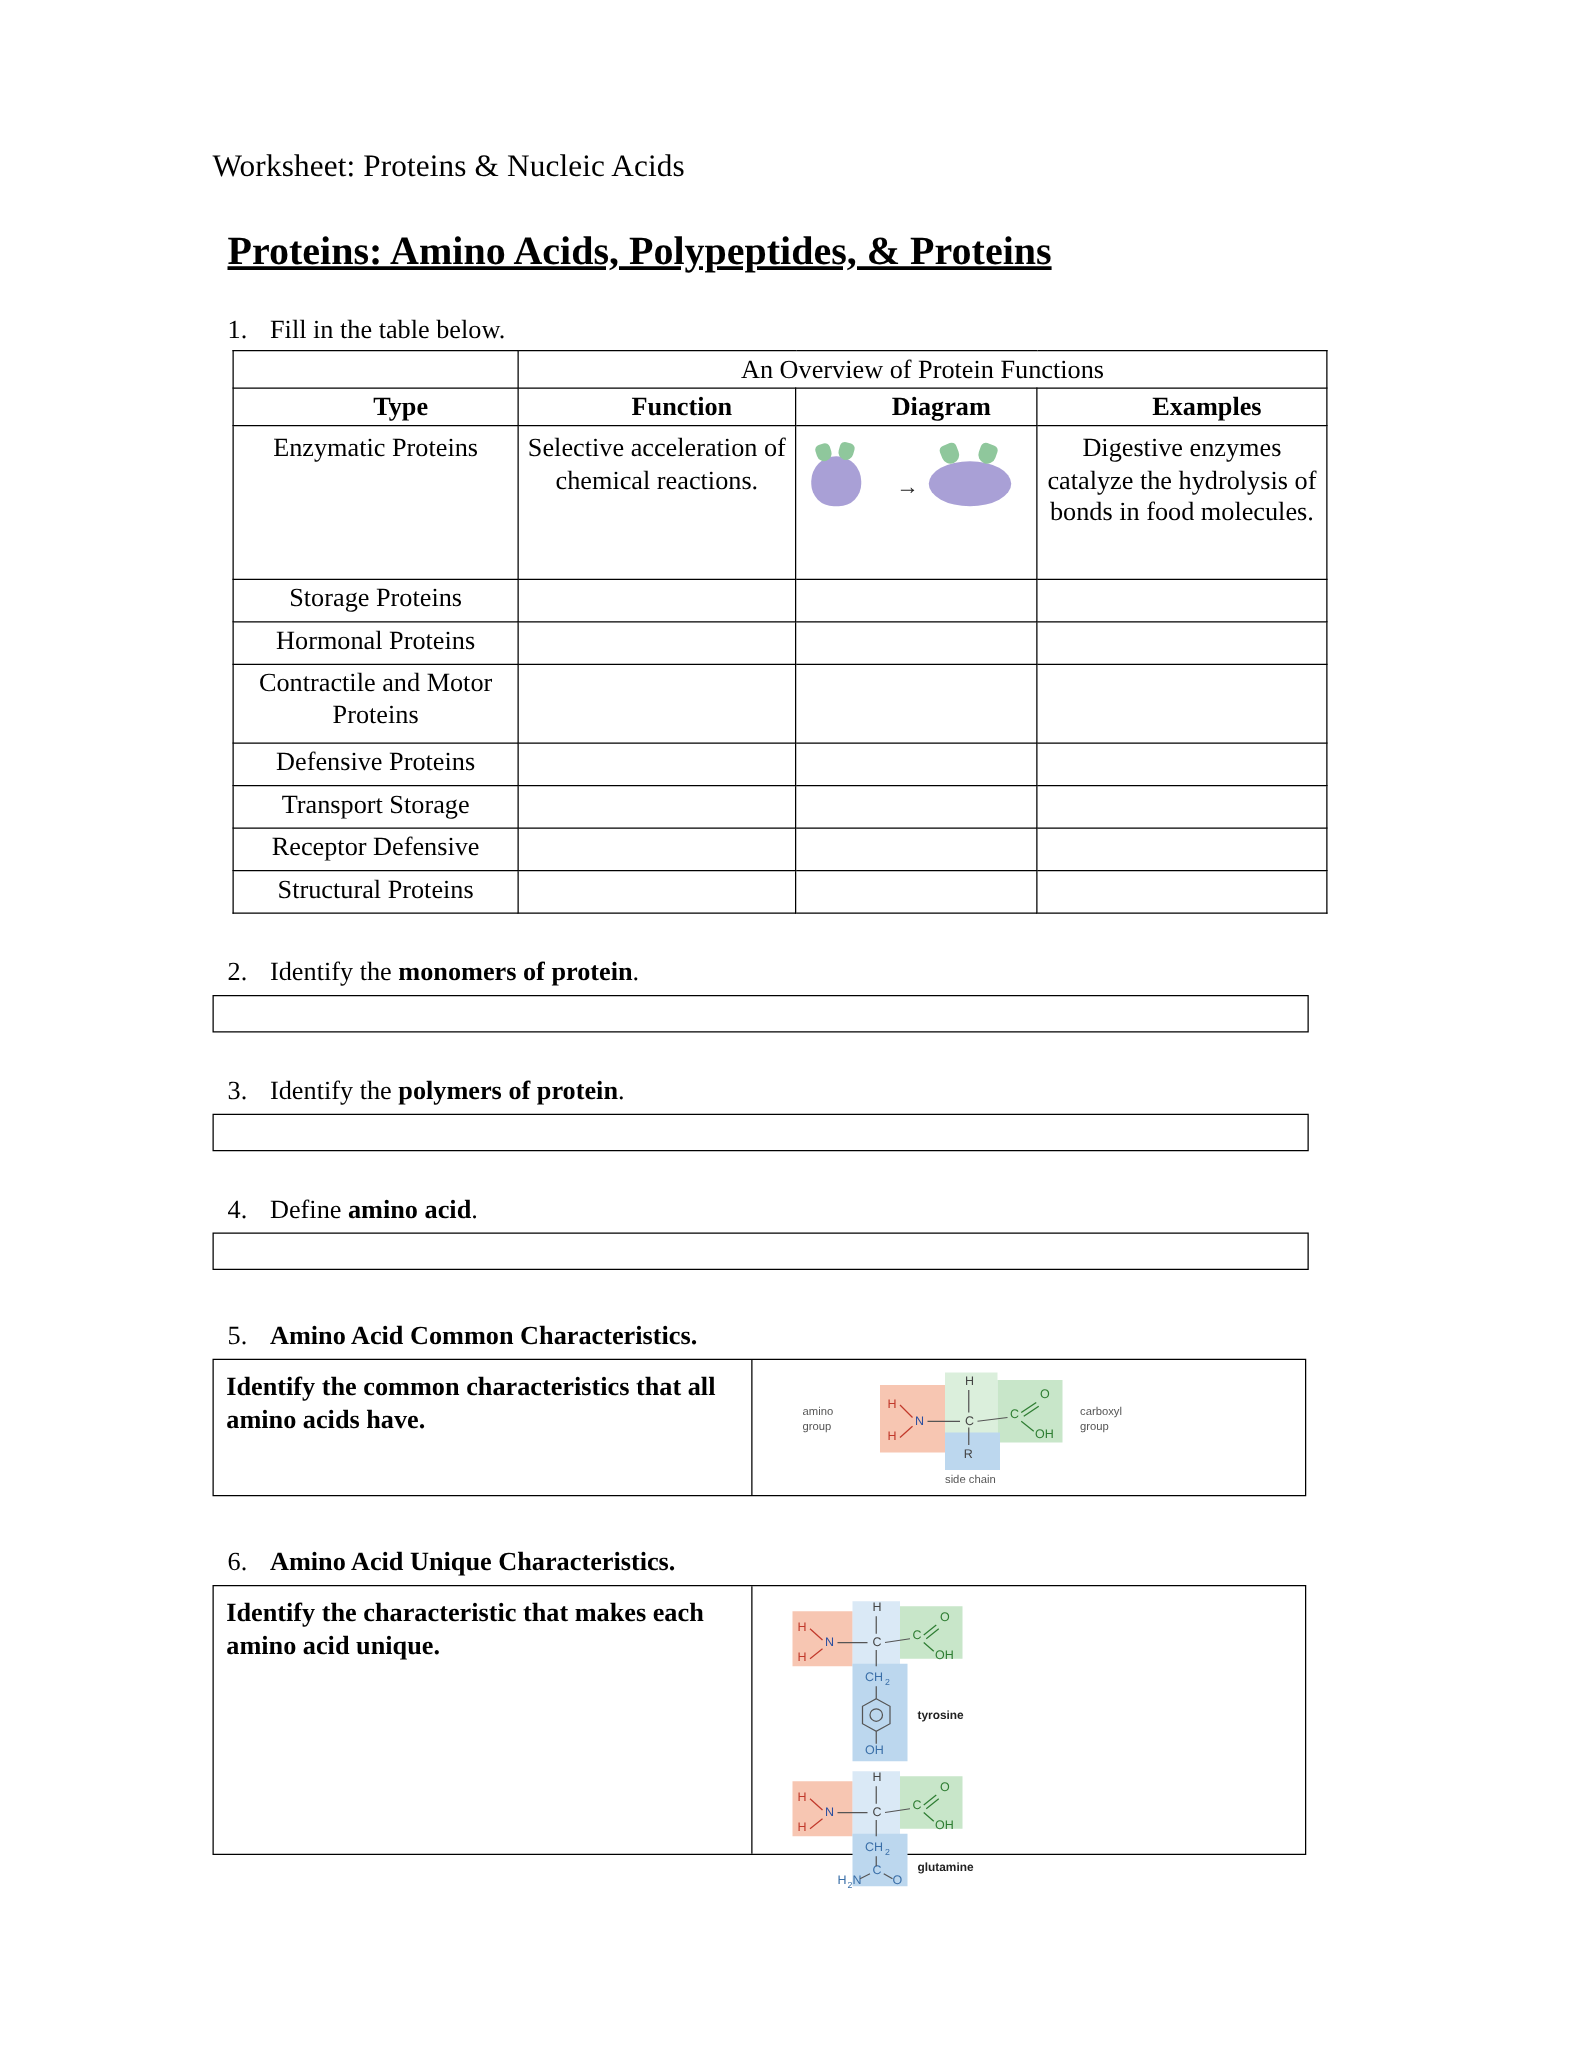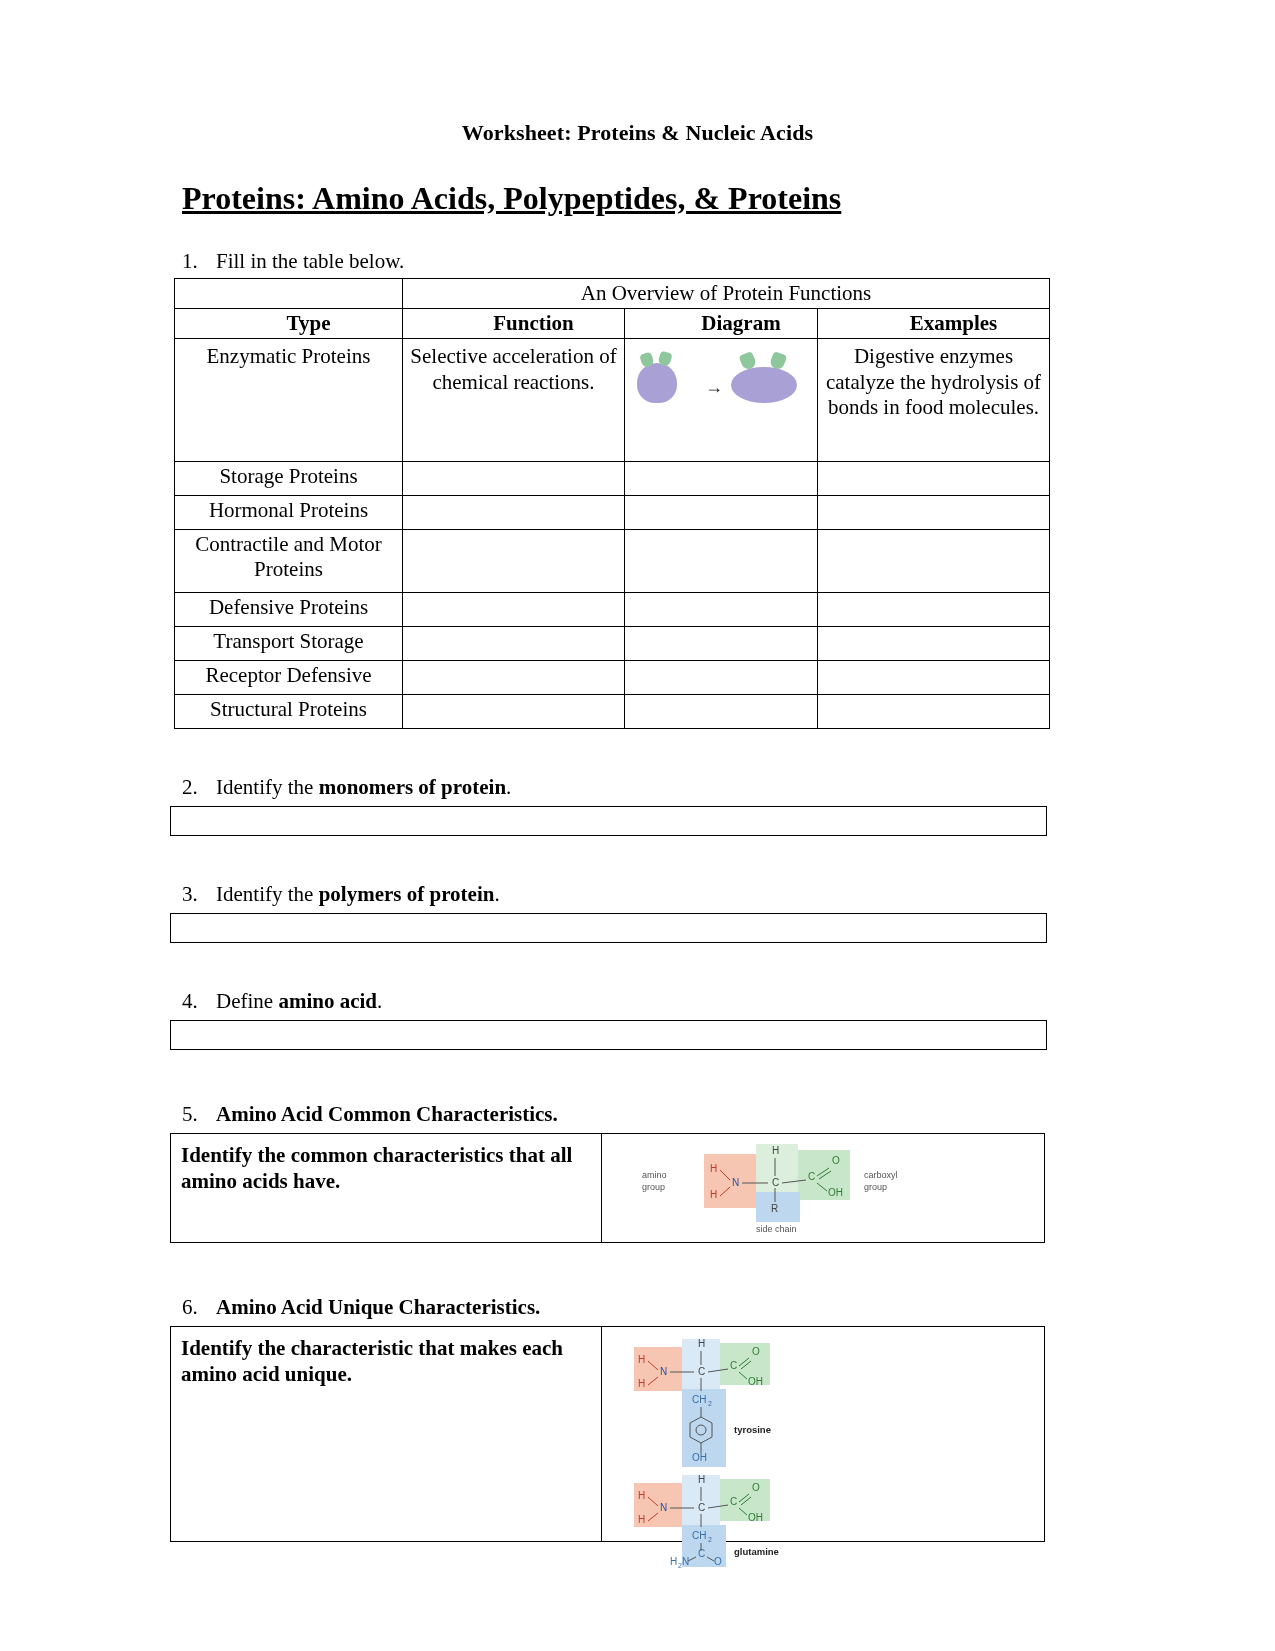--- a/index.html
+++ b/index.html
@@ -15,54 +15,53 @@
     position: relative;
   }
   .page {
     position: relative;
     width: 1275px;
     height: 1651px;
     box-sizing: border-box;
     padding: 120px 170px 0 170px;
   }
   .doc-title {
-    text-align: center;
-    font-size: 22px;
-    font-weight: bold;
+    font-size: 25px;
+    font-weight: normal;
     margin: 0 0 34px 0;
     letter-spacing: 0.1px;
   }
   .section-heading {
     font-size: 32px;
     font-weight: bold;
     text-decoration: underline;
     margin: 0 0 32px 0;
     padding-left: 12px;
   }
   .q-line {
     font-size: 21px;
-    margin: 12px 0 4px 0;
+    margin: 0 0 4px 0;
     padding-left: 12px;
   }
   .q-line .num {
     display: inline-block;
     width: 34px;
   }
   .q-line.bold-q {
     font-weight: bold;
   }
   .q-line.bold-q .num {
     font-weight: normal;
   }
   .q-line b { font-weight: bold; }
 
   table.ov {
     border-collapse: collapse;
     width: 875px;
-    margin: 0 0 0 4px;
+    margin: 0 0 0 16px;
     table-layout: fixed;
   }
   table.ov td, table.ov th {
     border: 1px solid #000000;
     font-size: 21px;
     text-align: center;
     vertical-align: top;
     padding: 2px 4px;
     font-weight: normal;
   }

